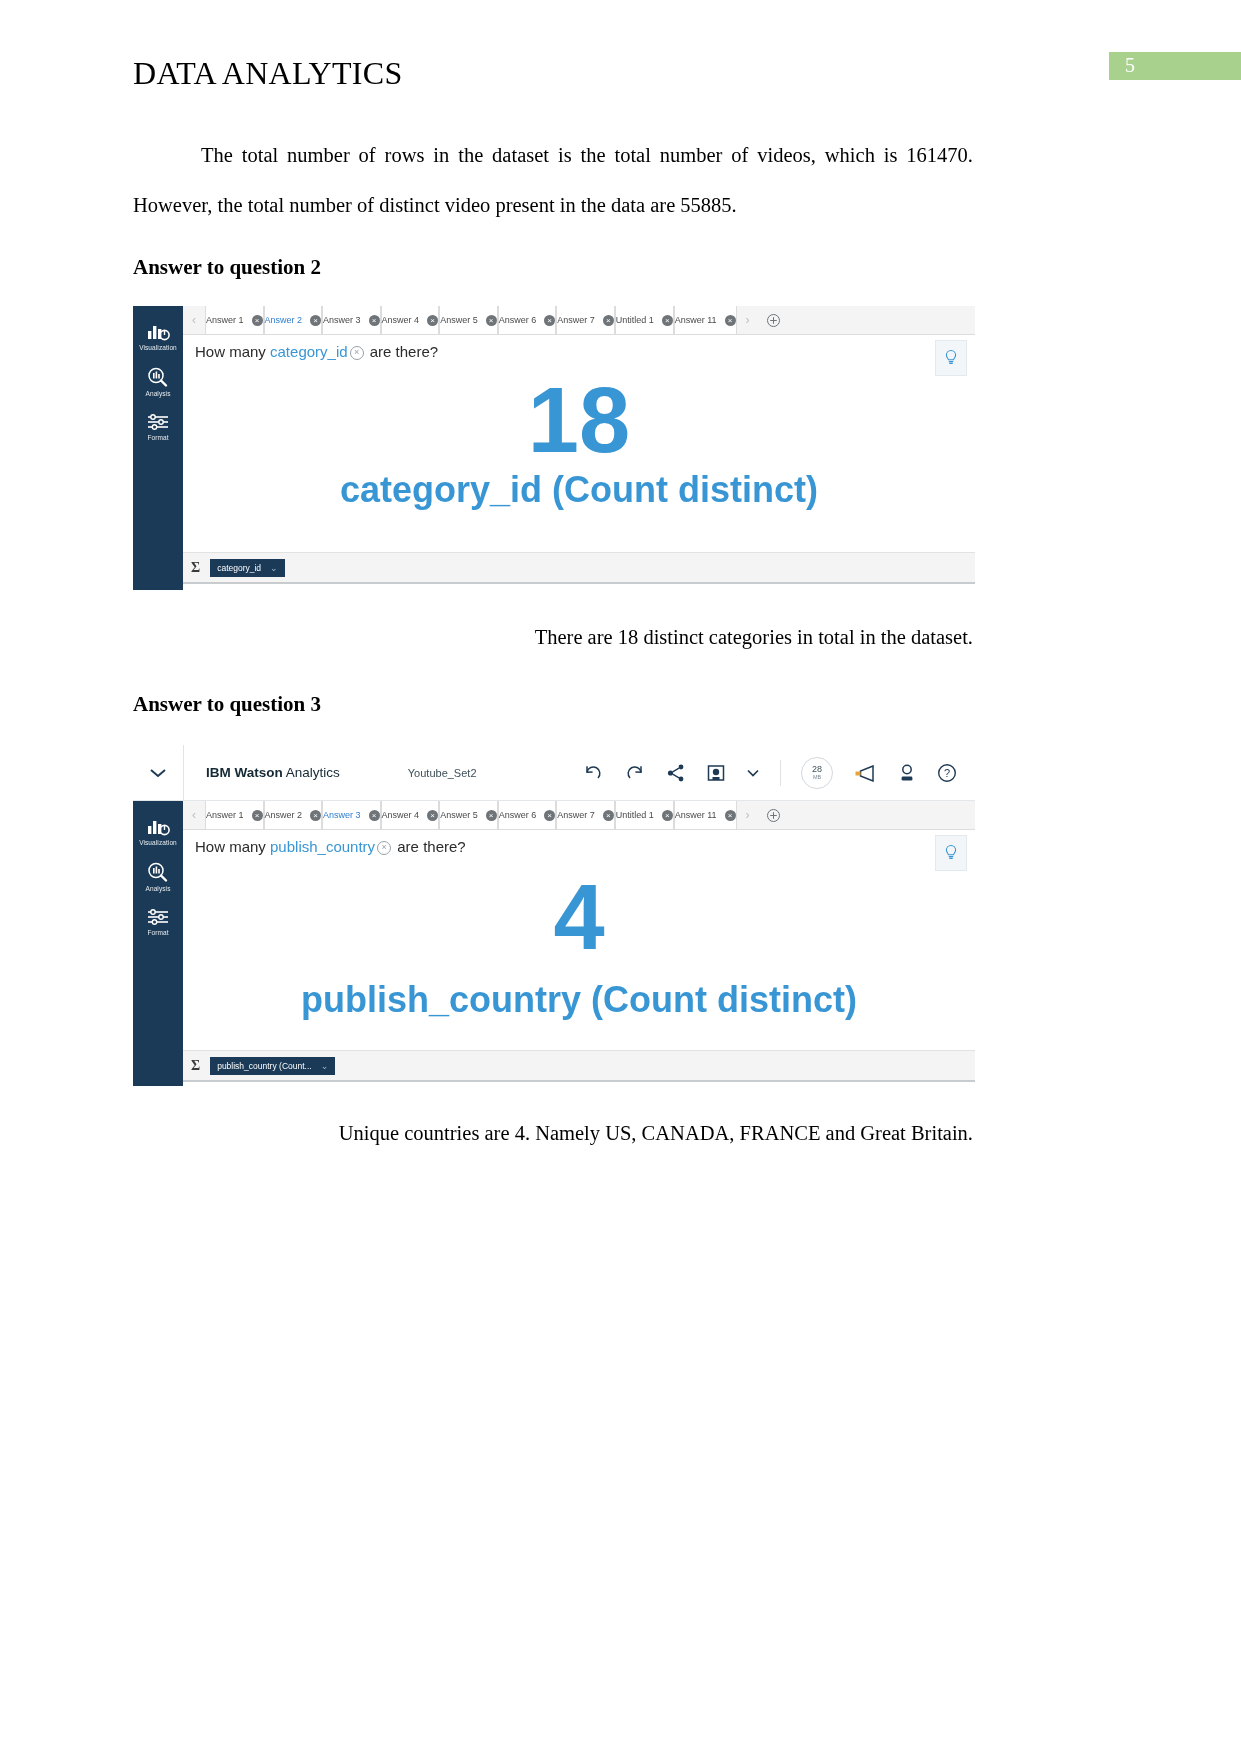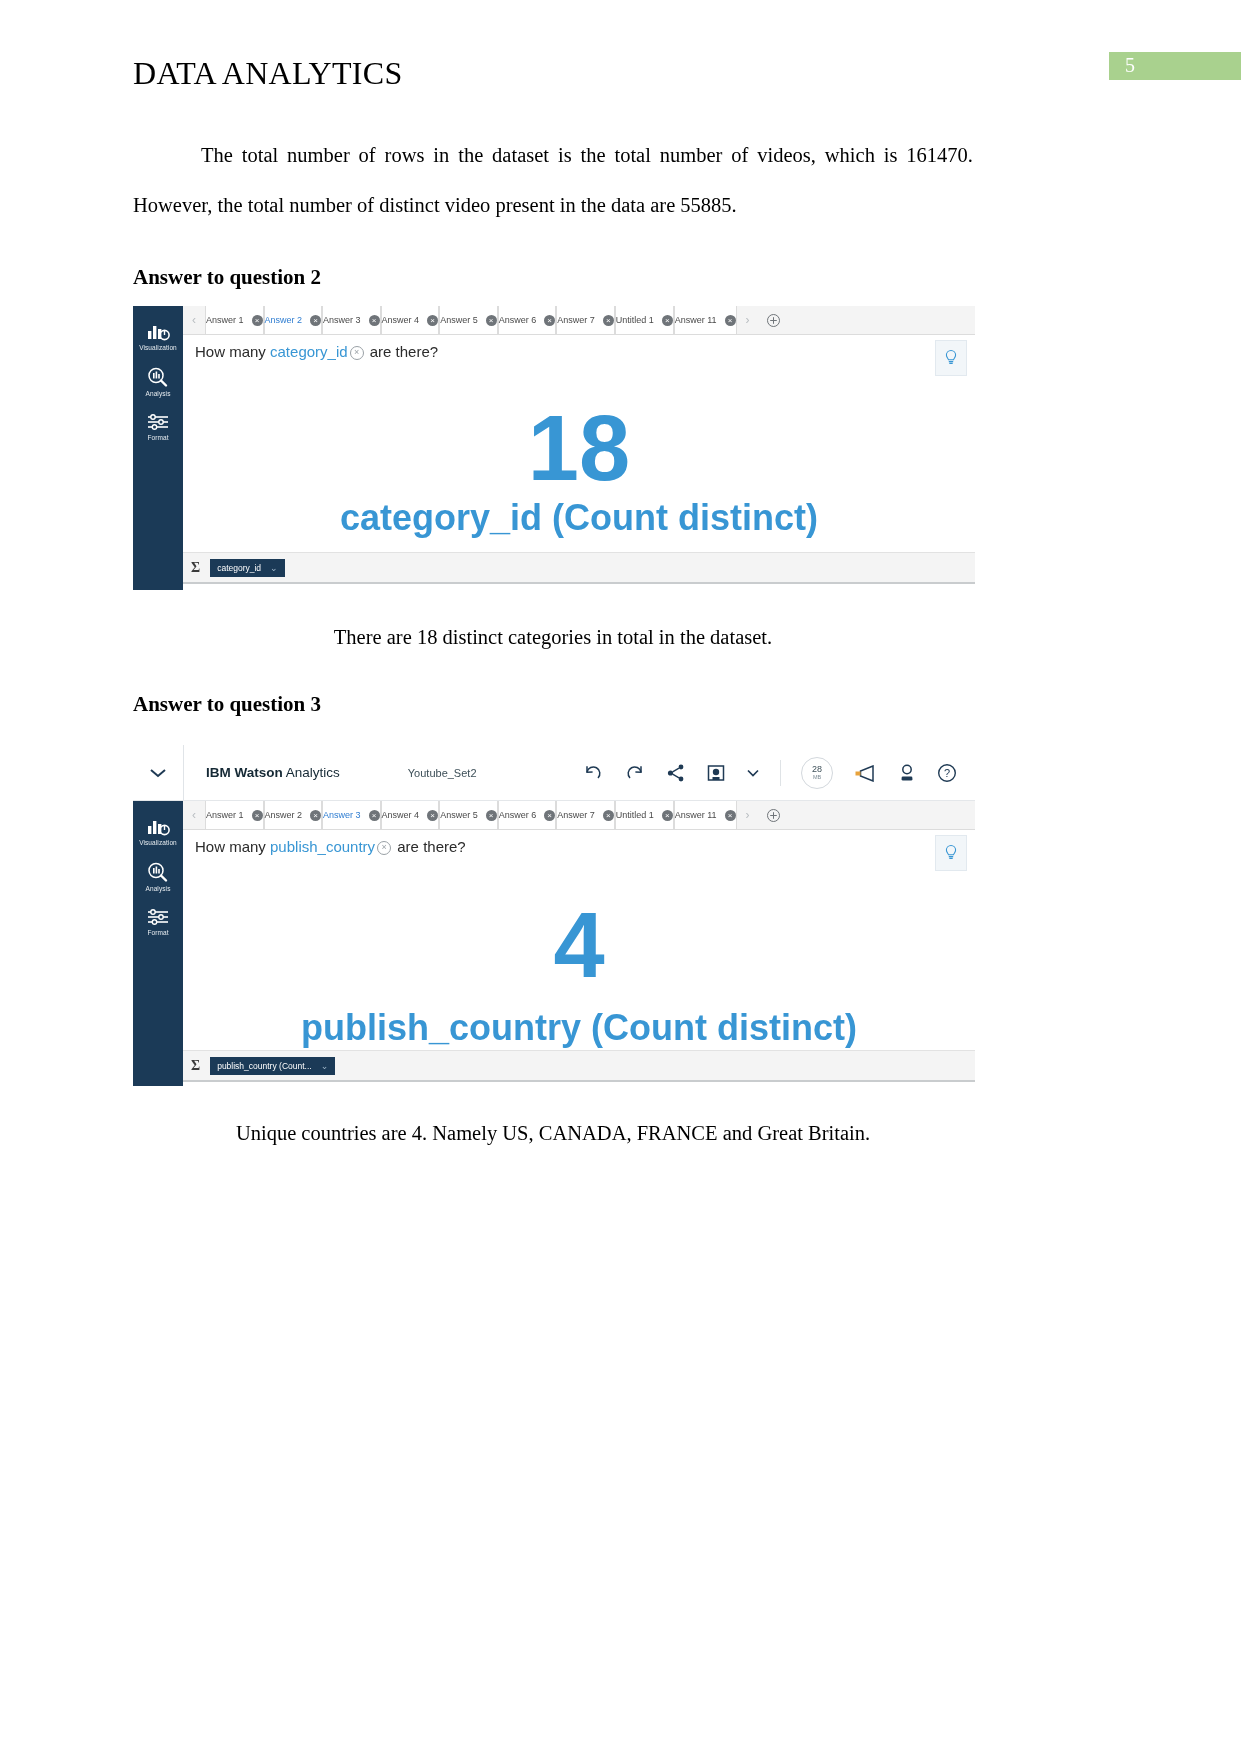--- a/index.html
+++ b/index.html
@@ -57,21 +57,21 @@
     font-family: "Liberation Serif", serif;
     font-size: 20.5px;
     line-height: 50px;
     color: #000000;
     text-align: justify;
   }
   .para.indent {
     text-indent: 68px;
   }
   .para.nojust {
-    text-align: center;
+    text-align: right;
   }
   .heading {
     position: absolute;
     left: 133px;
     font-family: "Liberation Serif", serif;
     font-size: 21px;
     font-weight: bold;
     color: #000000;
   }
 
@@ -256,21 +256,20 @@
   .wa-canvas {
     position: relative;
     text-align: center;
     color: #3896d4;
   }
   .wa-bignum {
     font-family: "Liberation Sans", sans-serif;
     font-weight: bold;
     line-height: 1;
     color: #3896d4;
-    margin-top: 28px;
   }
   .wa-biglabel {
     font-family: "Liberation Sans", sans-serif;
     font-weight: bold;
     color: #3896d4;
     line-height: 1.1;
   }
 
   
   .wa-bottom {
@@ -313,21 +312,21 @@
 
 <div class="doc-header">
   <div class="doc-title">DATA ANALYTICS</div>
   <div class="page-badge">
     <span>5</span>
   </div>
 </div>
 
 <div class="para indent" style="top:130px;">The total number of rows in the dataset is the total number of videos, which is 161470. However, the total number of distinct video present in the data are 55885.</div>
 
-<div class="heading" style="top:265px;">Answer to question 2</div>
+<div class="heading" style="top:255px;">Answer to question 2</div>
 
 <div class="shot" id="shot-q2" style="top:306px; width:842px;">
   <div class="wa-body">
 
     <div class="wa-side" style="height:274px;">
       <div class="wa-side-item">
         <svg width="26" height="20" viewBox="0 0 26 20" style="margin:0 auto;">
           <rect x="3" y="9" width="3.4" height="8" fill="#ffffff"></rect>
           <rect x="8" y="4" width="3.4" height="13" fill="#ffffff"></rect>
           <rect x="13" y="7" width="3.4" height="10" fill="#ffffff"></rect>

